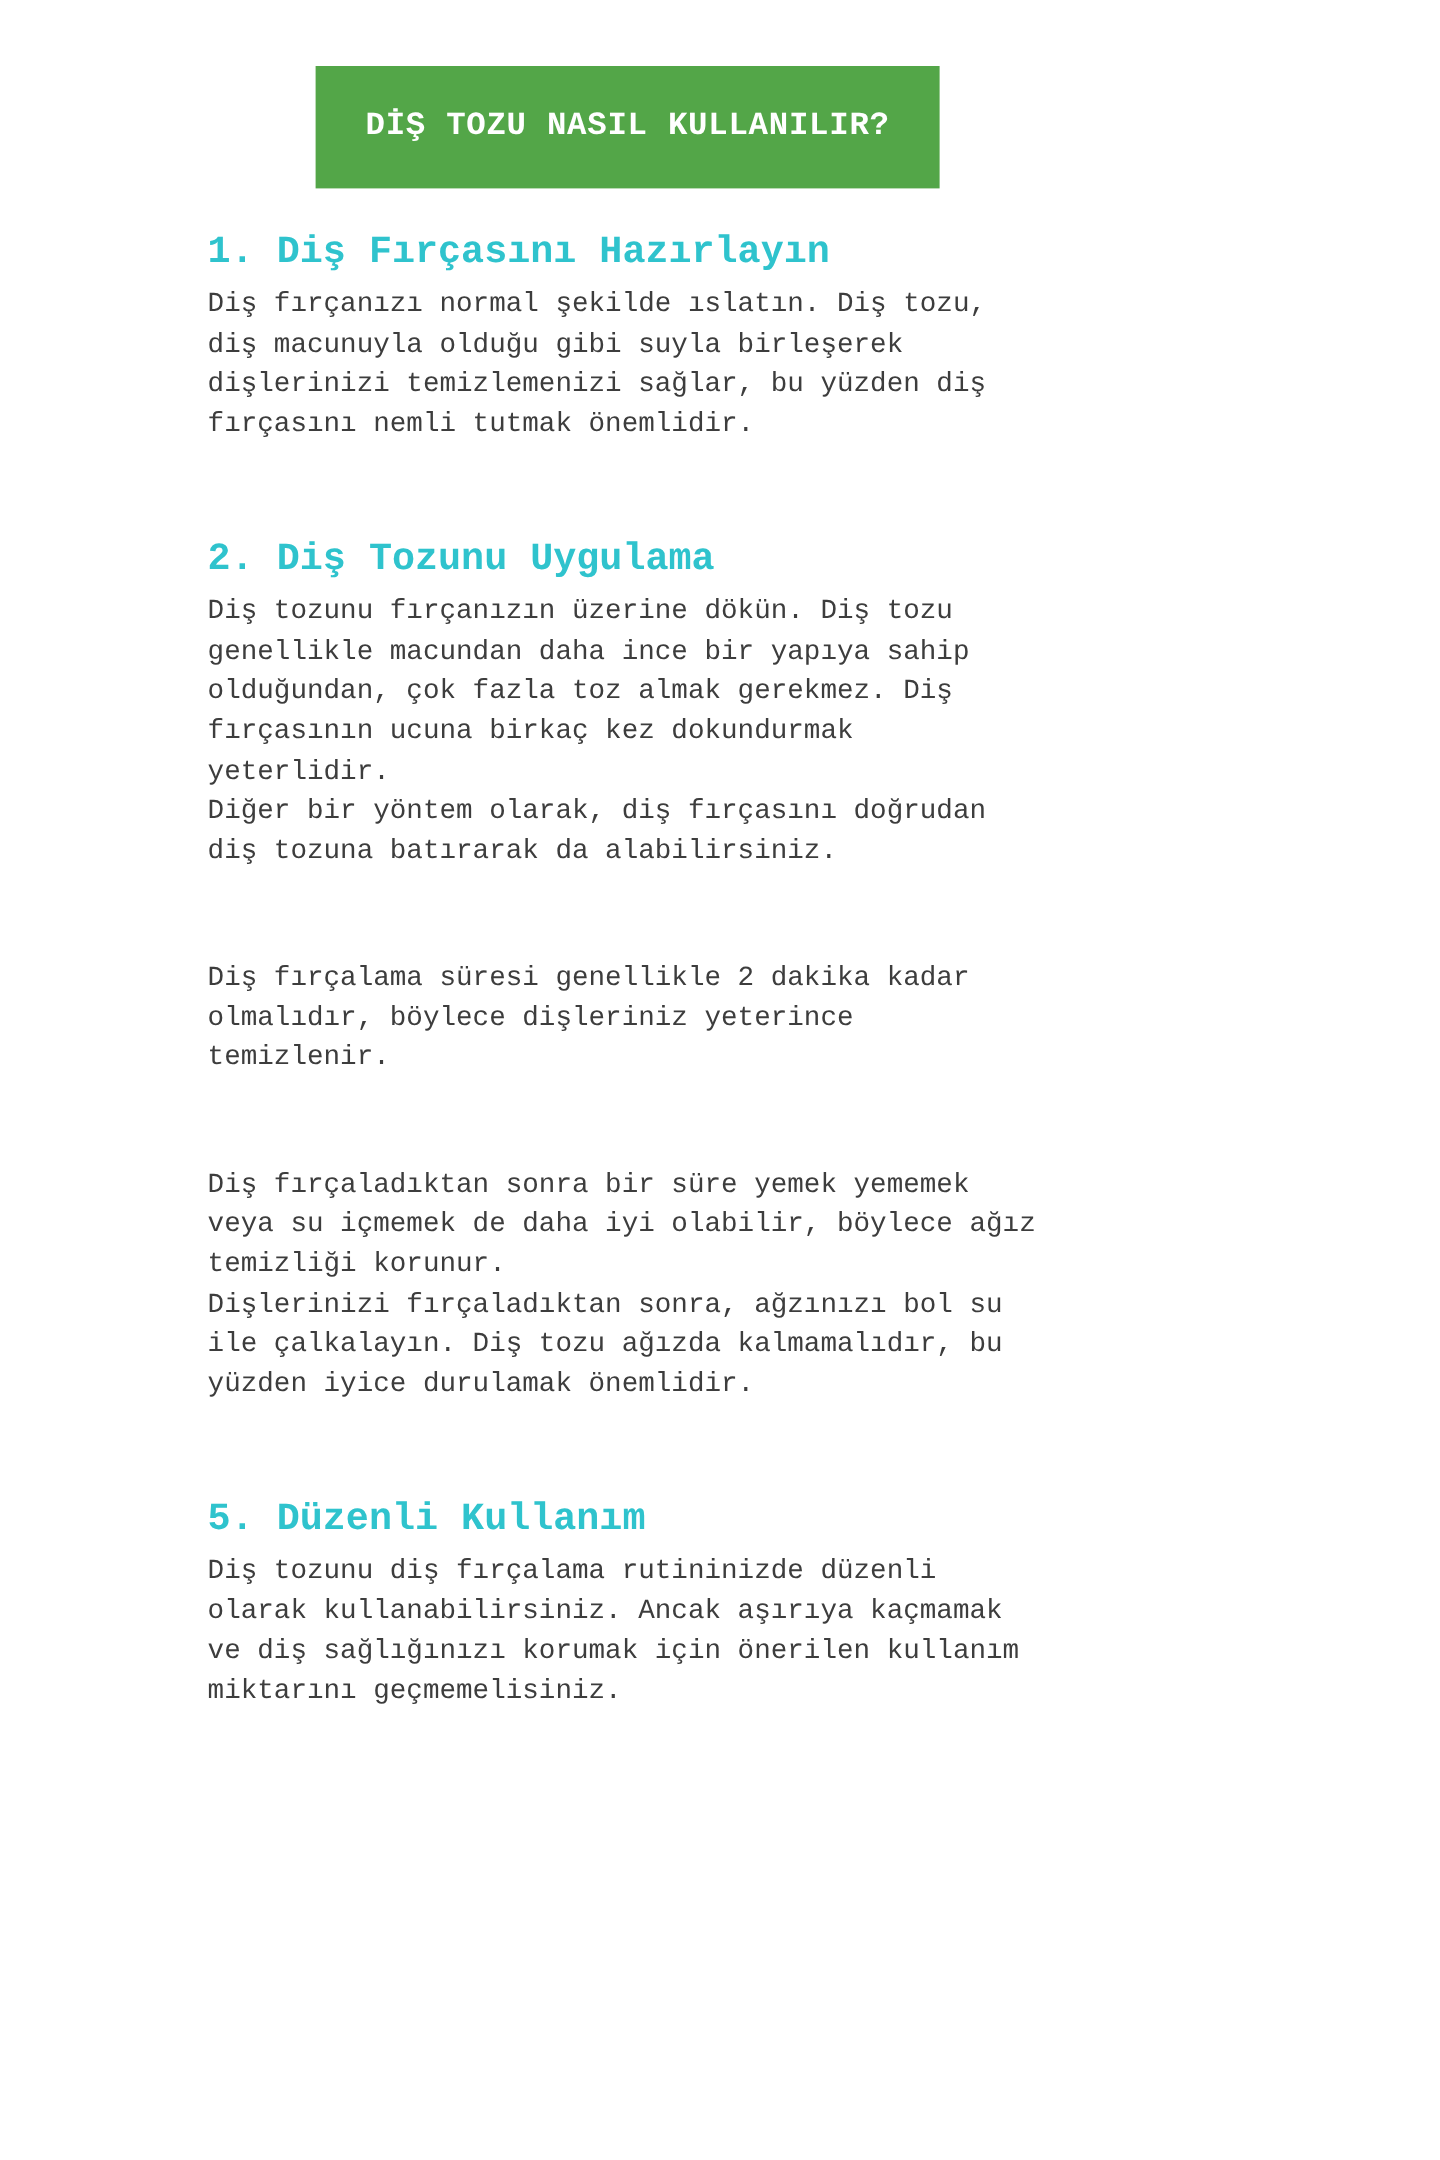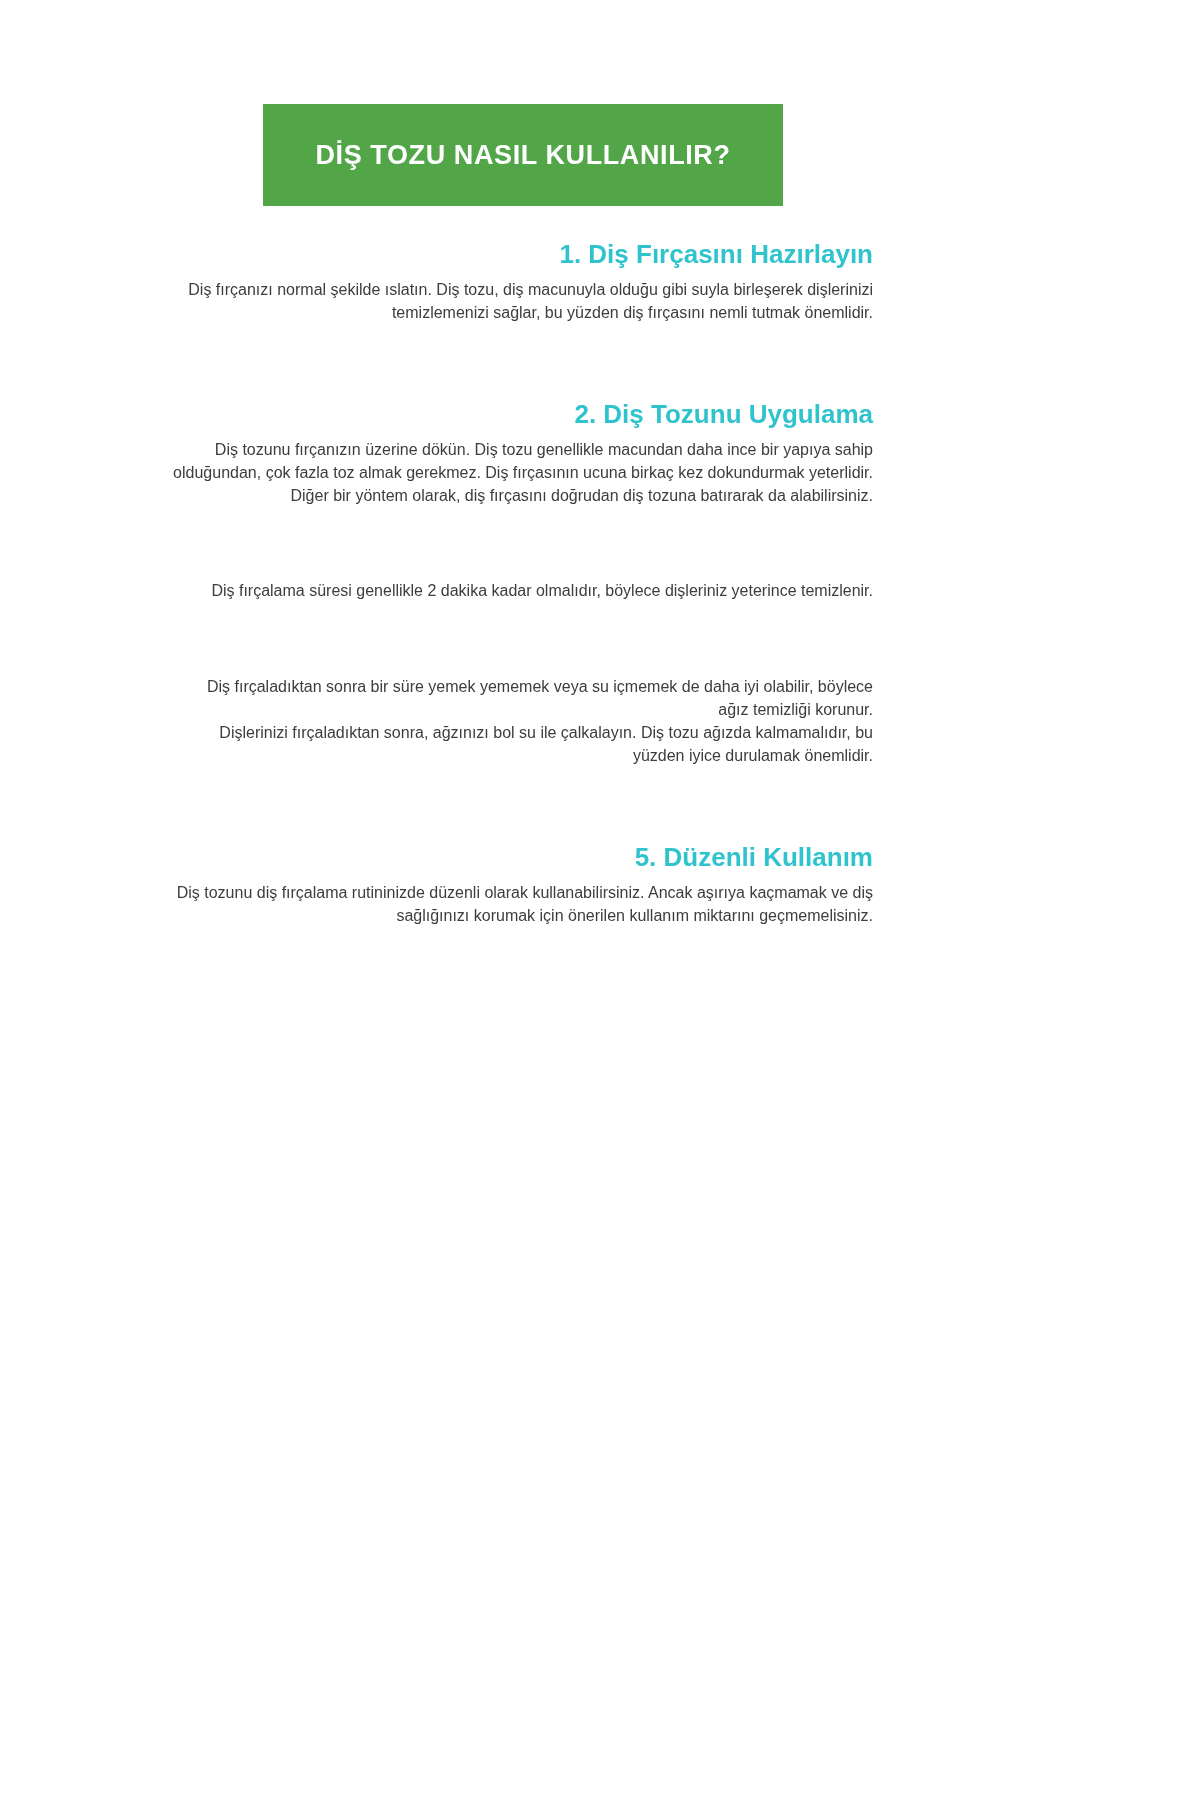--- a/index.html
+++ b/index.html
@@ -21,22 +21,23 @@
   }
   .page {
     position: relative;
     width: 1200px;
     height: 1800px;
     background: #ffffff;
   }
   .content {
     width: 700px;
     margin-left: 173px;
-    padding-top: 104px;
-    text-align: right;
+    padding-top: 55px;
+    text-align: left;
+    font-family: Liberation Mono, monospace;
   }
   .banner {
     width: 520px;
     margin: 0 auto;
     background: var(--banner-green, #53a648);
     color: #ffffff;
     min-height: 102px;
     display: flex;
     align-items: center;
     justify-content: center;
@@ -51,28 +52,28 @@
   }
   section.instruction {
     margin-top: 72px;
   }
   section.instruction.first {
     margin-top: 30px;
   }
   section.instruction h2 {
     margin: 0 0 4px 0;
     color: var(--heading-teal, #2fc3cd);
-    font-size: 26px;
+    font-size: 32px;
     font-weight: bold;
     line-height: 1.45;
   }
   section.instruction p {
     margin: 0;
     color: var(--body-text, #3d3d3d);
-    font-size: 16px;
+    font-size: 23px;
     line-height: 1.45;
     font-weight: normal;
   }
 </style>
 </head>
 <body>
 
 <div class="page">
   <div class="content">
 

